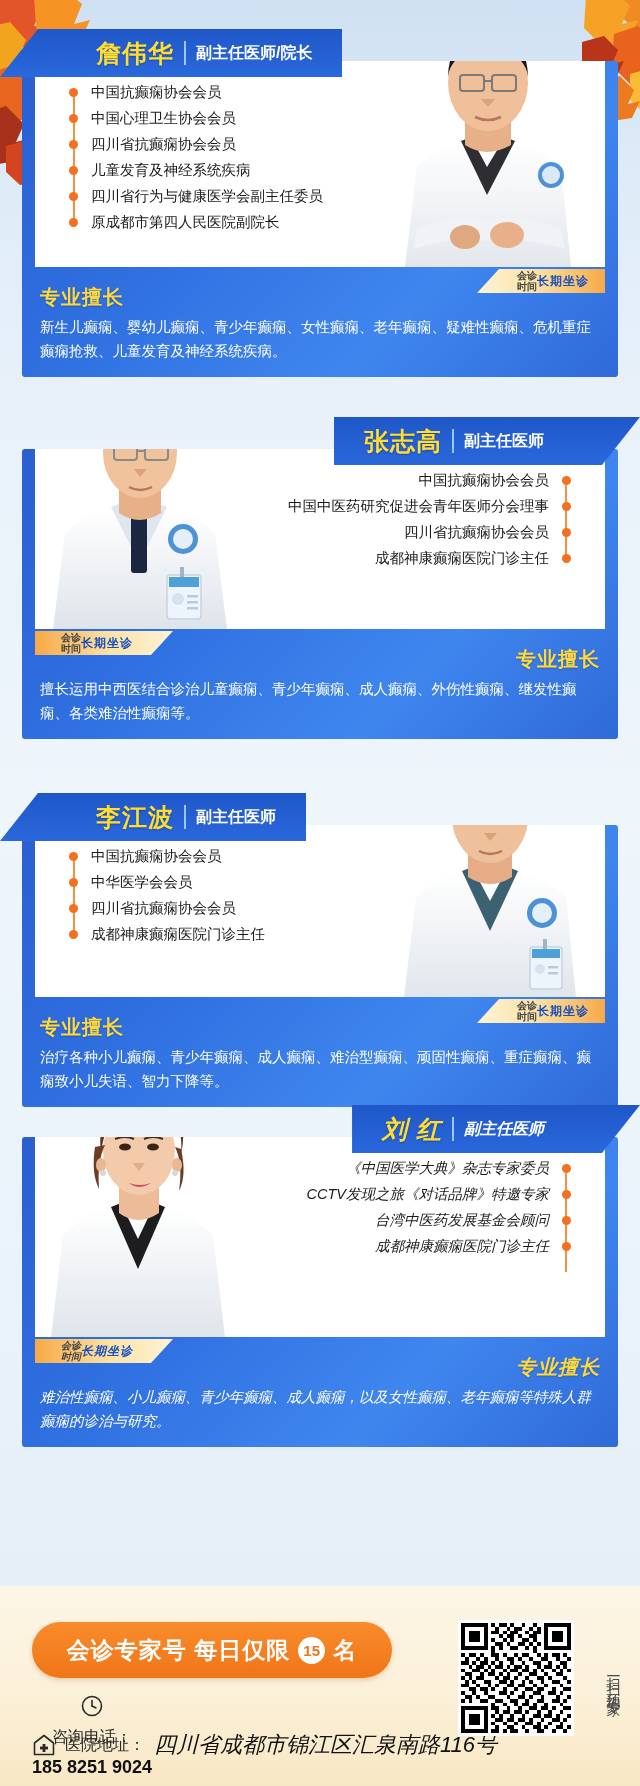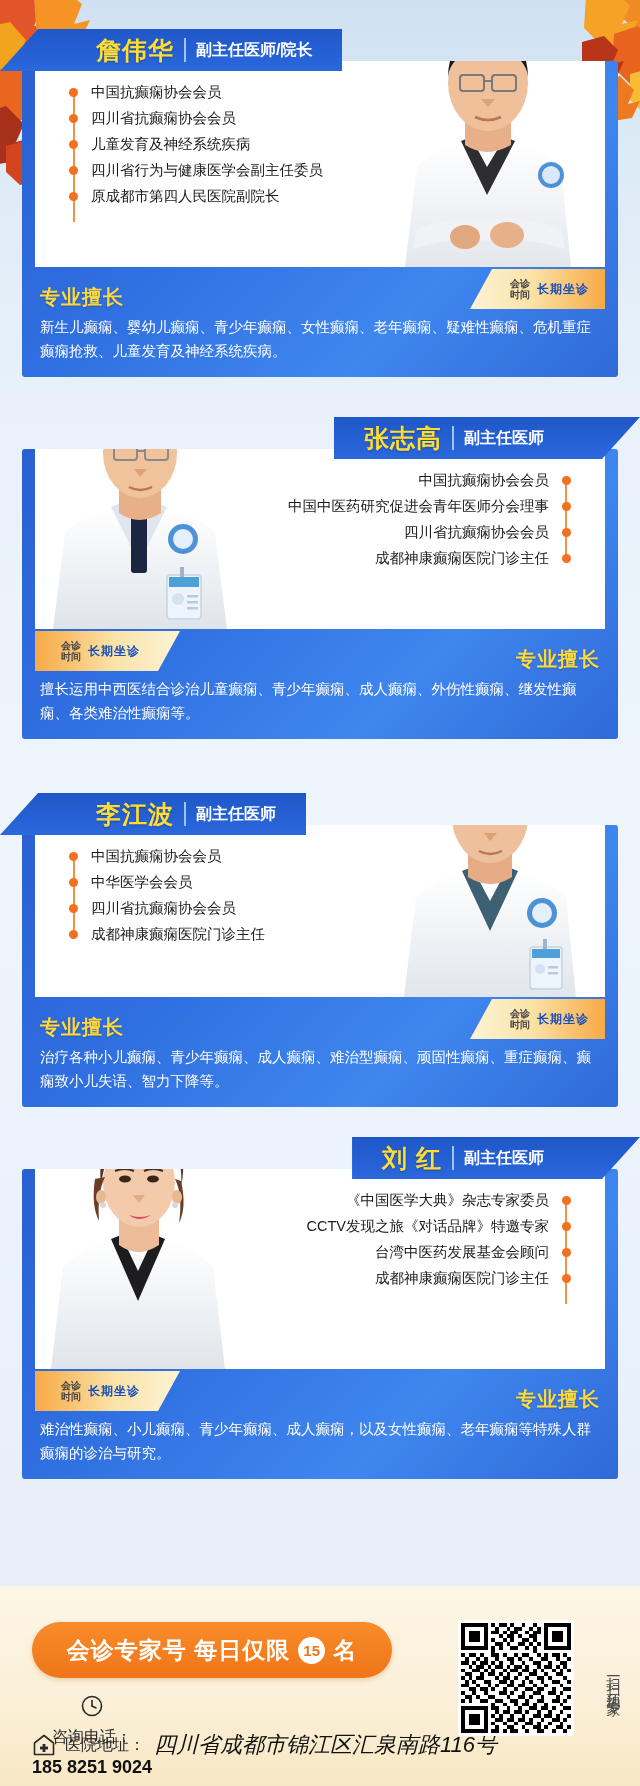--- a/index.html
+++ b/index.html
@@ -18,21 +18,21 @@
 
   
   .card { position:absolute; left:22px; width:596px; }
   .card-frame {
     position:relative;
     background:linear-gradient(135deg,#2a5fd0 0%,#2f6fe0 35%,#3f86ef 70%,#2f6ad8 100%);
     border-radius:3px;
     padding:0;
   }
   .name-banner {
-    position:absolute; top:-32px; height:42px;
+    position:absolute; top:-32px; height:48px;
     background:linear-gradient(180deg,#1f57c8 0%,#2a68dc 100%);
     display:flex; align-items:center; z-index:4;
   }
   .banner-left {
     left:-22px; padding-left:96px; padding-right:30px;
     clip-path:polygon(38px 0, 100% 0, 100% 100%, 0 100%);
   }
   .banner-right {
     right:-22px; padding-right:96px; padding-left:30px;
     clip-path:polygon(0 0, 100% 0, calc(100% - 38px) 100%, 0 100%);
@@ -68,23 +68,23 @@
   .dot-line {
     position:absolute; width:2px; background:#f4923f; z-index:1;
   }
 
   .photo {
     position:absolute; bottom:0; z-index:3; pointer-events:none;
   }
 
   
   .badge {
-    position:absolute; height:40px; z-index:6;
+    position:absolute; height:24px; z-index:6;
     background:linear-gradient(90deg,#fdf3d6 0%,#fbe3a8 45%,#f7a946 100%);
-    display:flex; align-items:center; gap:7px;
+    display:flex; align-items:center; 
   }
   .badge-right {
     right:13px; padding:0 16px 0 40px;
     clip-path:polygon(22px 0, 100% 0, 100% 100%, 0 100%);
   }
   .badge-left {
     left:13px; padding:0 40px 0 26px;
     background:linear-gradient(90deg,#f7a946 0%,#fbe3a8 55%,#fdf3d6 100%);
     clip-path:polygon(0 0, 100% 0, calc(100% - 22px) 100%, 0 100%);
   }
@@ -206,20 +206,21 @@
         <path d="M52 230 Q90 214 122 222 Q154 214 196 230 L200 250 Q150 236 122 242 Q94 236 48 250 Z" fill="#f0f2f5"></path>
         <ellipse cx="142" cy="236" rx="17" ry="13" fill="#e8b089"></ellipse>
         <ellipse cx="100" cy="238" rx="15" ry="12" fill="#e0a87e"></ellipse>
         <circle cx="186" cy="176" r="13" fill="#2f7fd0" opacity="0.85"></circle>
         <circle cx="186" cy="176" r="9" fill="#ffffff" opacity="0.8"></circle>
       </svg>
 
       <div class="cred-list cred-left">
         <div class="dot-line" style="left:38px; top:31px; height:130px;"></div>
         <div class="cred-item"><span class="dot"></span><span>中国抗癫痫协会会员</span></div>
+        <div class="cred-item"><span class="dot"></span><span>中国心理卫生协会会员</span></div>
         <div class="cred-item"><span class="dot"></span><span>四川省抗癫痫协会会员</span></div>
         <div class="cred-item"><span class="dot"></span><span>儿童发育及神经系统疾病</span></div>
         <div class="cred-item"><span class="dot"></span><span>四川省行为与健康医学会副主任委员</span></div>
         <div class="cred-item"><span class="dot"></span><span>原成都市第四人民医院副院长</span></div>
       </div>
     </div>
 
     <div class="badge badge-right" style="top:208px;">
       <span class="badge-label">
         <span>会诊</span><br>
@@ -352,21 +353,21 @@
       <span class="badge-val">长期坐诊</span>
     </div>
 
     <div class="spec">
       <div class="spec-head">专业擅长</div>
       <div class="spec-body">治疗各种小儿癫痫、青少年癫痫、成人癫痫、难治型癫痫、顽固性癫痫、重症癫痫、癫痫致小儿失语、智力下降等。</div>
     </div>
   </div>
 </div>
 
-<div class="card" style="top:1156px;">
+<div class="card" style="top:1124px;font-style:italic;">
   <div class="card-frame">
     <div class="name-banner banner-right">
       <span class="doc-name">刘 红</span>
       <span class="name-div"></span>
       <span class="doc-title">副主任医师</span>
     </div>
 
     <div class="panel" style="height:200px;">
       <svg class="photo" style="left:0; width:215px; height:268px;" viewBox="0 0 215 268">
         <defs>

